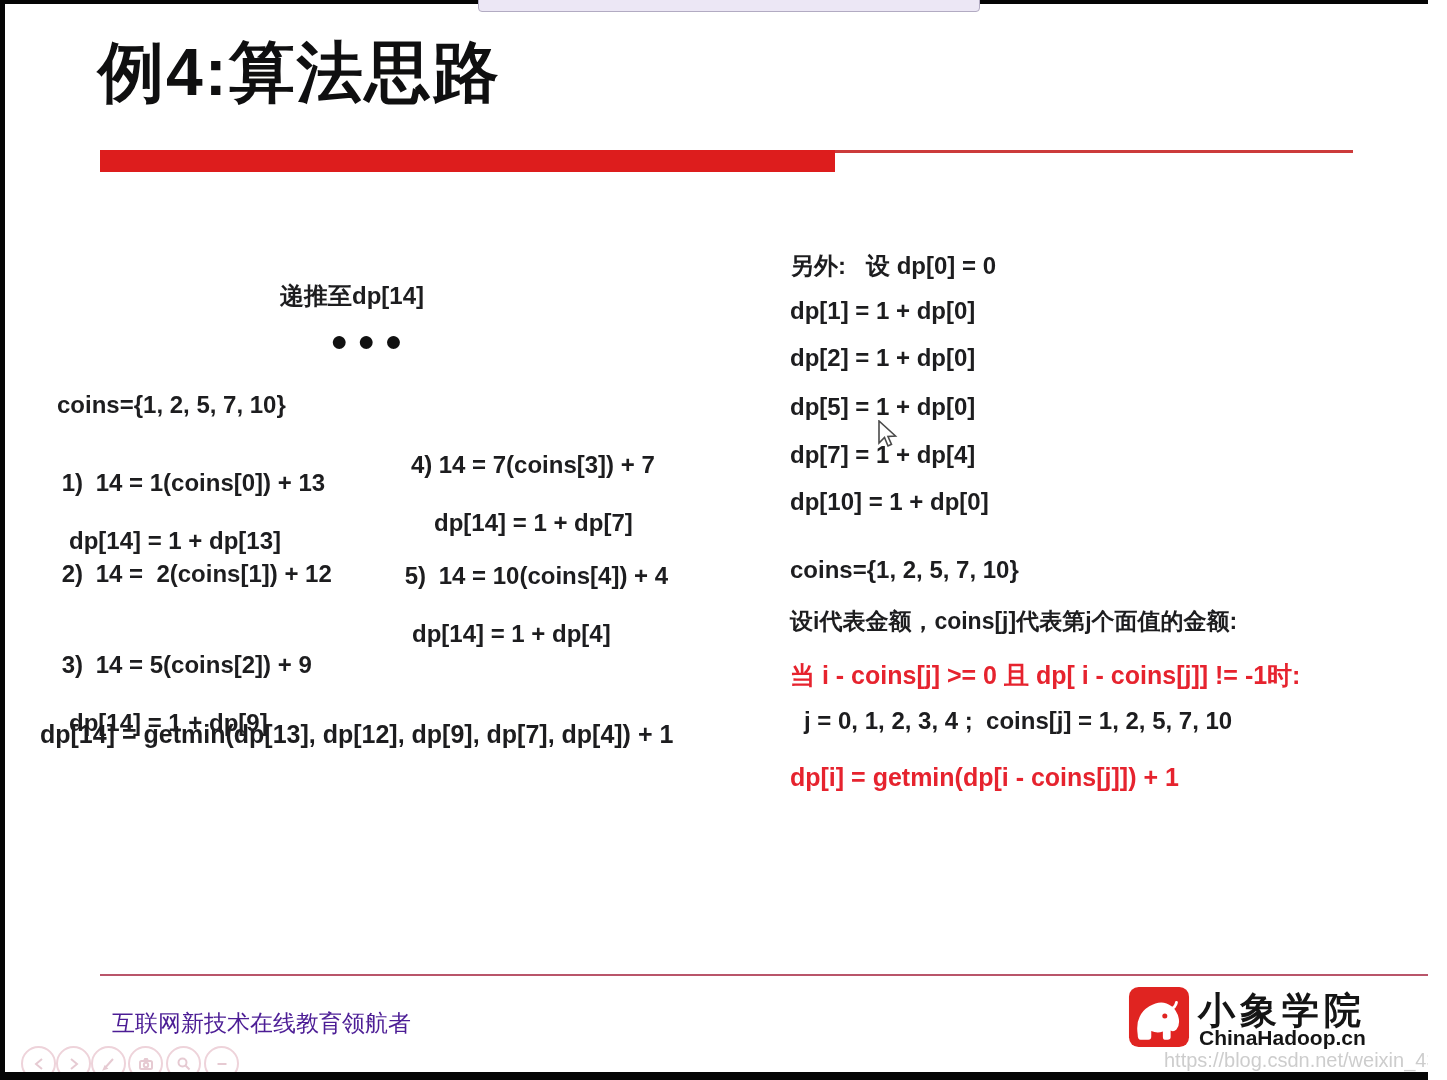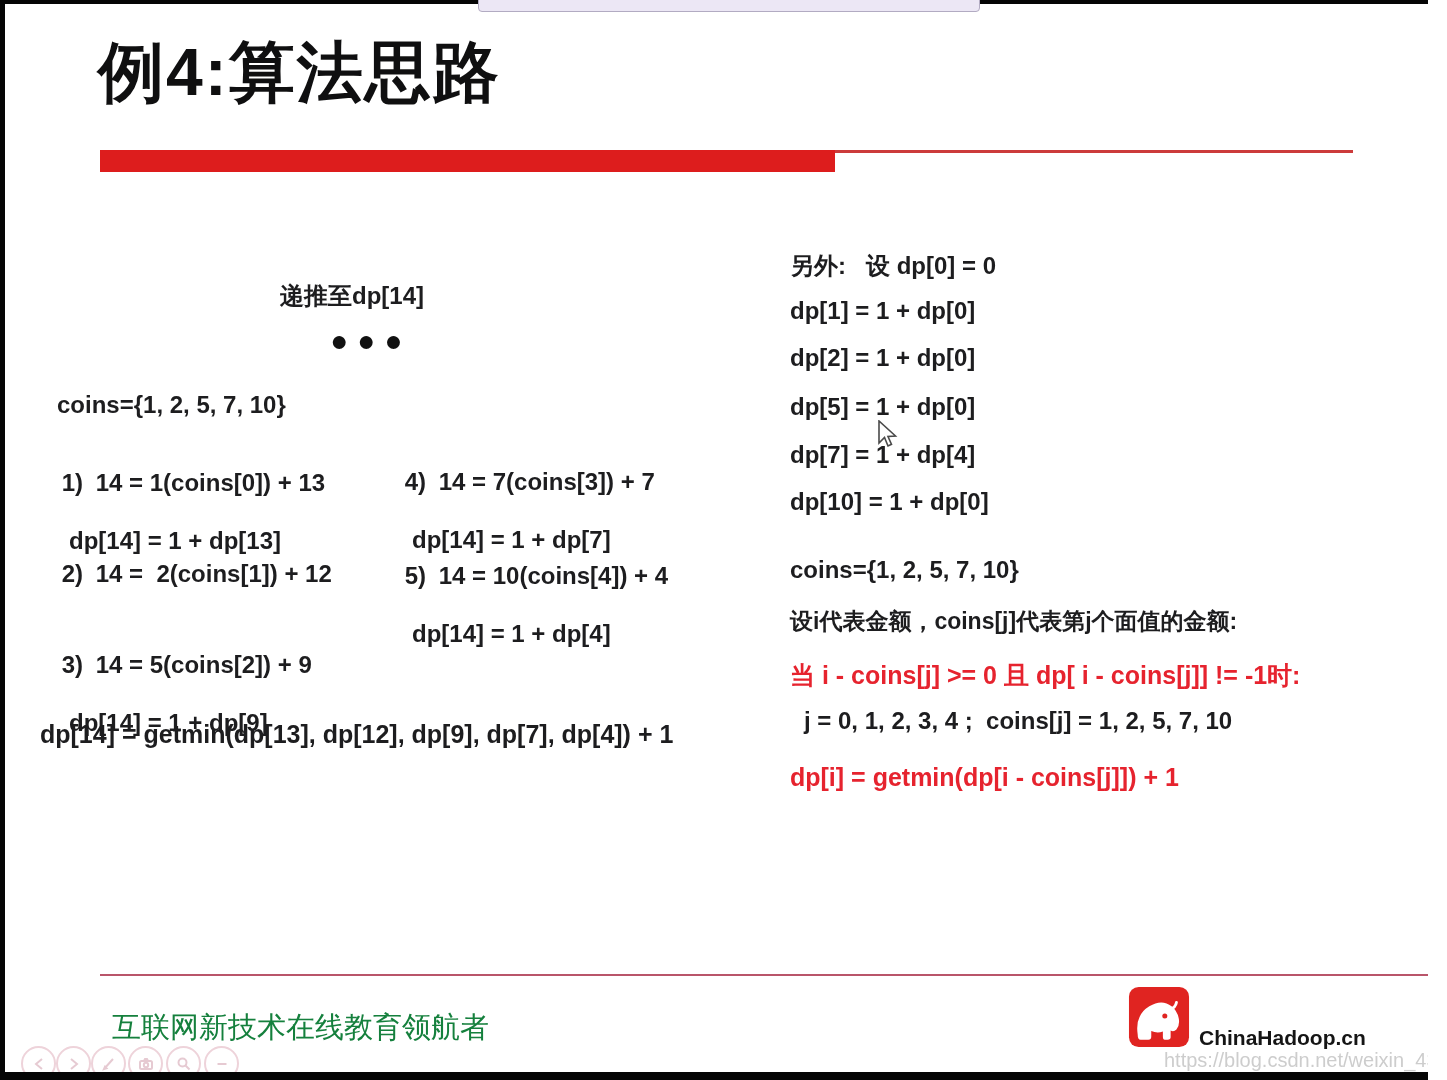--- a/index.html
+++ b/index.html
@@ -29,21 +29,21 @@
   .cjk{font-size:23px;}
 
   .case{position:absolute;font-weight:bold;font-size:24px;color:#1d1d1f;white-space:pre;}
   .case-num{display:inline-block;width:34px;}
   .case-l2{margin-top:2px;margin-left:34px;}
 
   .dots{position:absolute;left:330px;top:324px;font-size:30px;color:#111;
         letter-spacing:9px;font-weight:bold;}
 
   .footer-line{position:absolute;left:100px;top:974px;width:1338px;height:2px;background:#b9556a;}
-  .slogan{position:absolute;left:112px;top:1008px;font-size:29px;color:#15803d;white-space:pre;}
+  .slogan{position:absolute;left:112px;top:1008px;font-size:23px;color:#4c1d95;white-space:pre;}
 
   .logo-box{position:absolute;left:1128px;top:986px;width:62px;height:62px;}
   .logo-name{position:absolute;left:1198px;top:986px;font-size:37px;font-weight:600;
              color:#151515;letter-spacing:5px;white-space:pre;}
   .logo-domain{position:absolute;left:1199px;top:1026px;font-size:21px;font-weight:bold;
                color:#151515;white-space:pre;}
   .watermark{position:absolute;left:1164px;top:1049px;font-size:20px;color:#cdcdcd;white-space:pre;}
 
   .cursor{position:absolute;left:876px;top:420px;z-index:6;}
 
@@ -69,21 +69,21 @@
     <span class="case-num">1)</span><span>14 = 1(coins[0]) + 13</span>
     <div class="case-l2">dp[14] = 1 + dp[13]</div>
   </div>
   <div class="case" style="left:35px;top:532px;">
     <span class="case-num">2)</span><span>14 =  2(coins[1]) + 12</span>
   </div>
   <div class="case" style="left:35px;top:623px;">
     <span class="case-num">3)</span><span>14 = 5(coins[2]) + 9</span>
     <div class="case-l2">dp[14] = 1 + dp[9]</div>
   </div>
-  <div class="case" style="left:378px;top:440px;">
+  <div class="case" style="left:378px;top:423px;text-align:center;">
     <span class="case-num">4)</span><span>14 = 7(coins[3]) + 7</span>
     <div class="case-l2">dp[14] = 1 + dp[7]</div>
   </div>
   <div class="case" style="left:378px;top:534px;">
     <span class="case-num">5)</span><span>14 = 10(coins[4]) + 4</span>
     <div class="case-l2">dp[14] = 1 + dp[4]</div>
   </div>
 
   <div class="eq" style="left:40px;top:720px;font-size:25px;">dp[14] = getmin(dp[13], dp[12], dp[9], dp[7], dp[4]) + 1</div>
 
@@ -110,20 +110,21 @@
   <div class="slogan">互联网新技术在线教育领航者</div>
 
   <div class="logo-box">
     <svg width="62" height="62" viewBox="0 0 64 64">
       <rect x="1" y="1" width="62" height="62" rx="10" fill="#e02421"></rect>
       <path d="M10 50 Q7 30 22 21 Q35 13 45 21 Q51 26 52.5 34 Q53.5 41 50 45 Q47 48 44 46 L44 53 Q44 55.5 41 55.5 L38 55.5 Q36 55.5 36 52.5 L36 47 Q30 49 24 46.5 L24 52.5 Q24 55.5 21 55.5 L13 55.5 Q10 55.5 10 50 Z" fill="#ffffff"></path>
       <circle cx="38" cy="31" r="2.6" fill="#e02421"></circle>
       <path d="M44 24 Q49 22 50 17" stroke="#ffffff" stroke-width="3" fill="none" stroke-linecap="round"></path>
     </svg>
   </div>
+  <div class="logo-name">小象学院</div>
   <div class="logo-domain">ChinaHadoop.cn</div>
 
   <div class="watermark">https://blog.csdn.net/weixin_43213056</div>
 
   <div class="pctrl" style="left:21px;">
     <svg width="14" height="14" viewBox="0 0 14 14">
       <path d="M10 2 L4 7 L10 12"></path>
       </svg>
   </div>
   <div class="pctrl" style="left:56px;">

